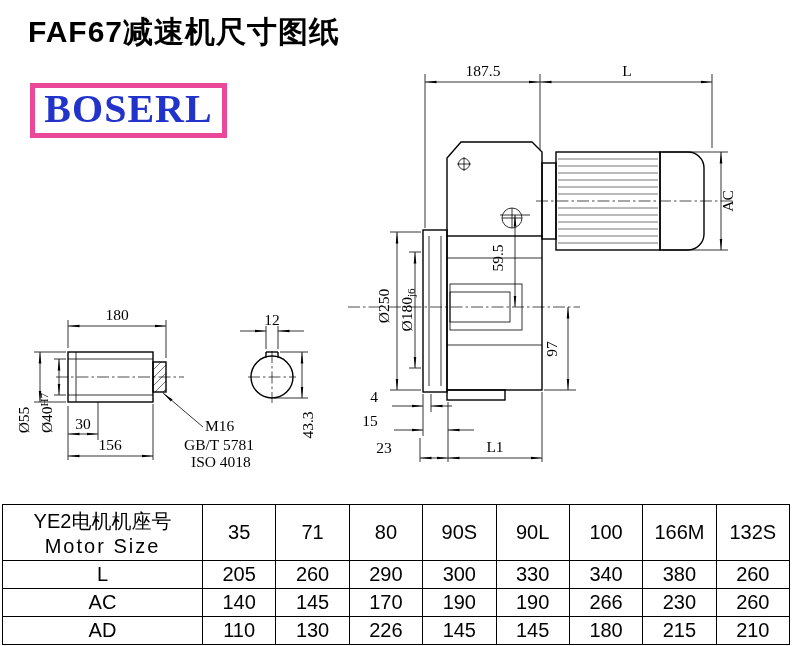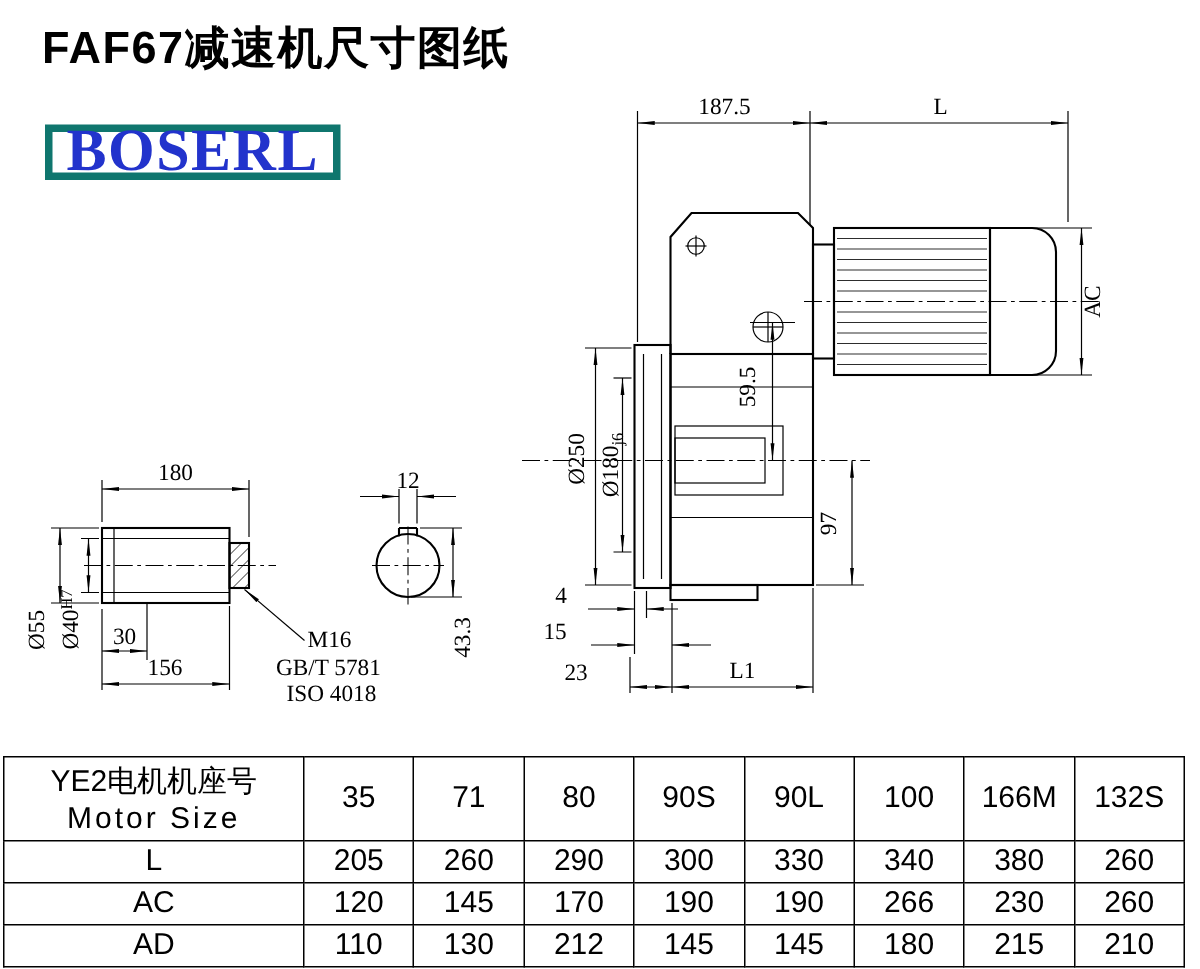--- a/index.html
+++ b/index.html
@@ -3,22 +3,22 @@
 <meta charset="utf-8">
 <style>
   * { margin:0; padding:0; box-sizing:border-box; }
   html,body { width:800px; height:646px; background:#fff; overflow:hidden;
               font-family:"Liberation Sans", sans-serif; color:#000; position:relative; }
   .page { position:absolute; inset:0; background:#fff; }
 
   .title { position:absolute; left:28px; top:12px; font-size:30px; font-weight:bold;
            letter-spacing:1px; white-space:nowrap; }
 
-  .logo { position:absolute; left:30px; top:83px; width:197px; height:37px;
-          border:5px solid #0f766e; background:#fff; display:flex;
+  .logo { position:absolute; left:30px; top:83px; width:197px; height:55px;
+          border:5px solid #ec4899; background:#fff; display:flex;
           align-items:center; justify-content:center; }
   .logo-text { font-family:"Liberation Serif", serif; font-size:40px; font-weight:bold;
                color:#2233cc; letter-spacing:1px; line-height:1; padding-bottom:4px; }
 
   svg.drawing { position:absolute; left:0; top:0; }
   .outline { fill:none; stroke:#000; stroke-width:1.4; }
   .thin    { fill:none; stroke:#000; stroke-width:0.8; }
   .xtra    { stroke-width:0.55; }
   .center  { fill:none; stroke:#000; stroke-width:0.7; stroke-dasharray:12 3 2.5 3; }
   .dim     { fill:none; stroke:#000; stroke-width:0.8; }
@@ -280,34 +280,34 @@
         <td>260</td>
         <td>290</td>
         <td>300</td>
         <td>330</td>
         <td>340</td>
         <td>380</td>
         <td>260</td>
       </tr>
       <tr>
         <td>AC</td>
-        <td>120</td>
+        <td>140</td>
         <td>145</td>
         <td>170</td>
         <td>190</td>
         <td>190</td>
         <td>266</td>
         <td>230</td>
         <td>260</td>
       </tr>
       <tr>
         <td>AD</td>
         <td>110</td>
         <td>130</td>
-        <td>212</td>
+        <td>226</td>
         <td>145</td>
         <td>145</td>
         <td>180</td>
         <td>215</td>
         <td>210</td>
       </tr>
     </tbody>
   </table>
 
 </div>

